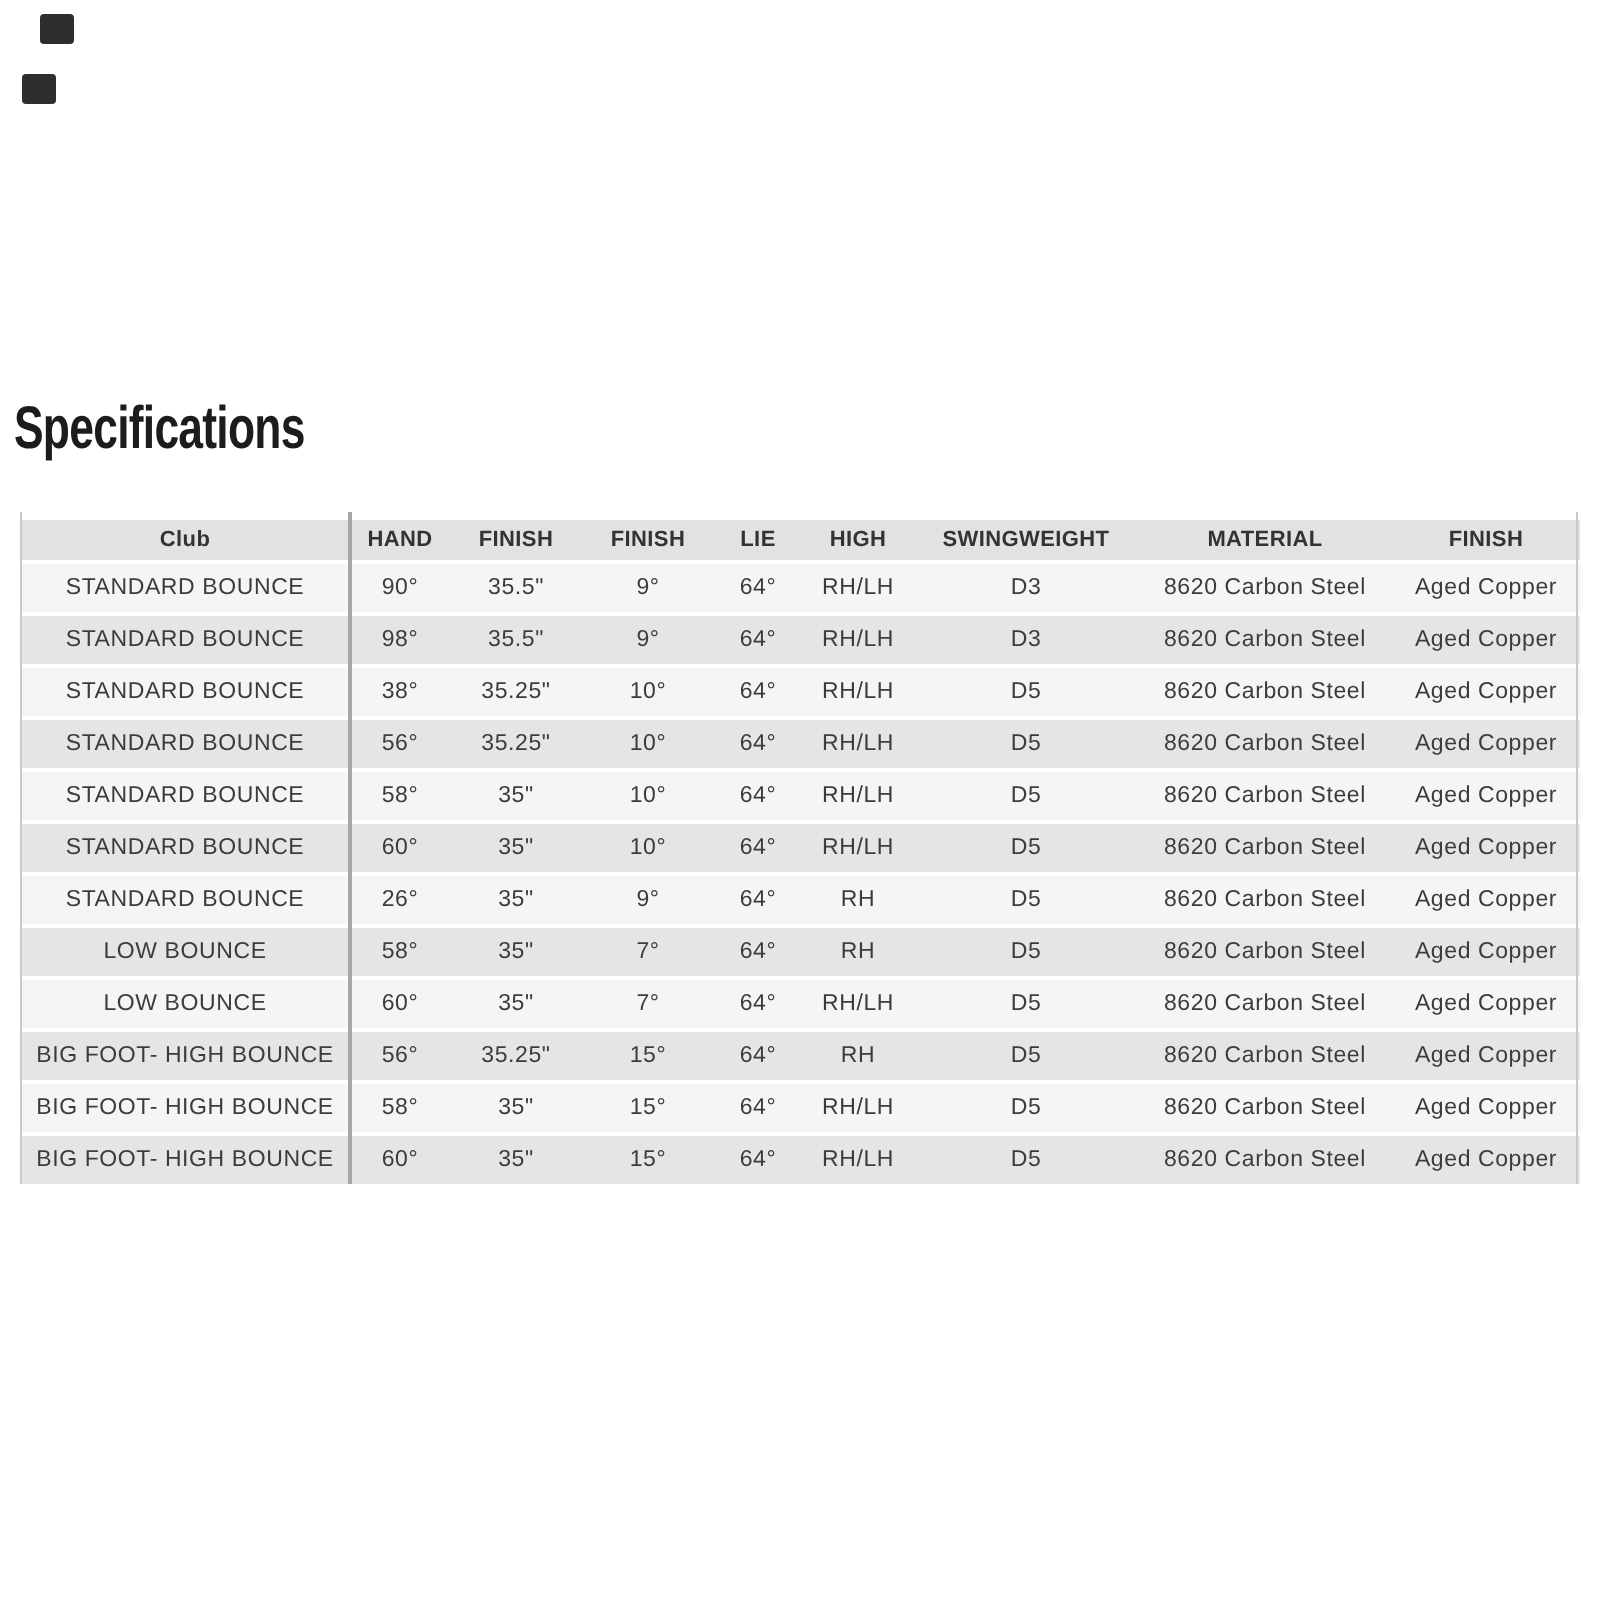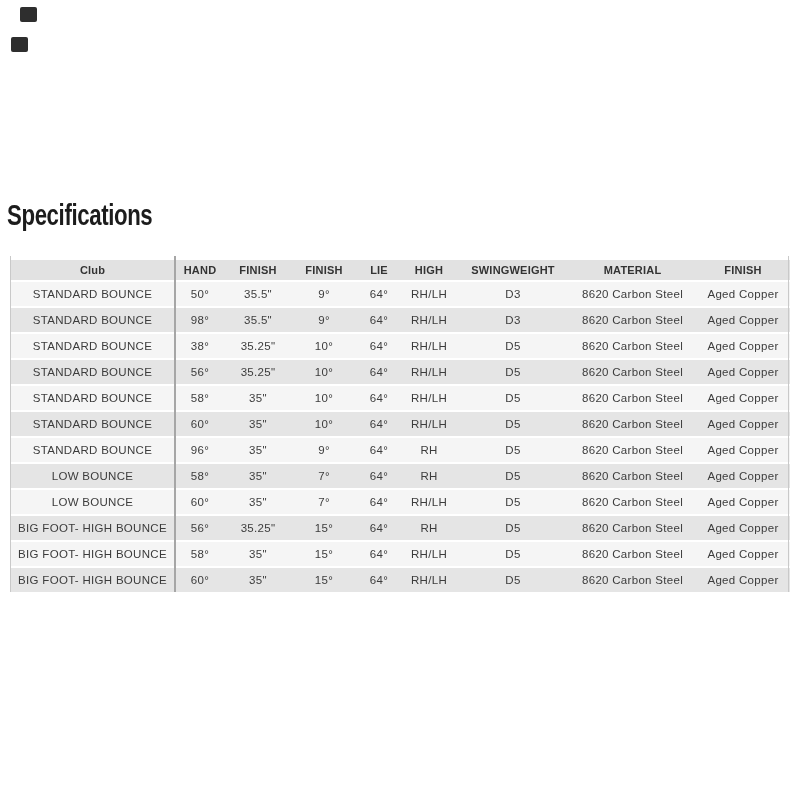--- a/index.html
+++ b/index.html
@@ -77,21 +77,21 @@
       <th>LIE</th>
       <th>HIGH</th>
       <th>SWINGWEIGHT</th>
       <th>MATERIAL</th>
       <th>FINISH</th>
     </tr>
   </thead>
   <tbody>
       <tr class="light">
         <td>STANDARD BOUNCE</td>
-        <td>50°</td>
+        <td>90°</td>
         <td>35.5"</td>
         <td>9°</td>
         <td>64°</td>
         <td>RH/LH</td>
         <td>D3</td>
         <td>8620 Carbon Steel</td>
         <td>Aged Copper</td>
       </tr>
       <tr class="dark">
         <td>STANDARD BOUNCE</td>
@@ -143,21 +143,21 @@
         <td>35"</td>
         <td>10°</td>
         <td>64°</td>
         <td>RH/LH</td>
         <td>D5</td>
         <td>8620 Carbon Steel</td>
         <td>Aged Copper</td>
       </tr>
       <tr class="light">
         <td>STANDARD BOUNCE</td>
-        <td>96°</td>
+        <td>26°</td>
         <td>35"</td>
         <td>9°</td>
         <td>64°</td>
         <td>RH</td>
         <td>D5</td>
         <td>8620 Carbon Steel</td>
         <td>Aged Copper</td>
       </tr>
       <tr class="dark">
         <td>LOW BOUNCE</td>

